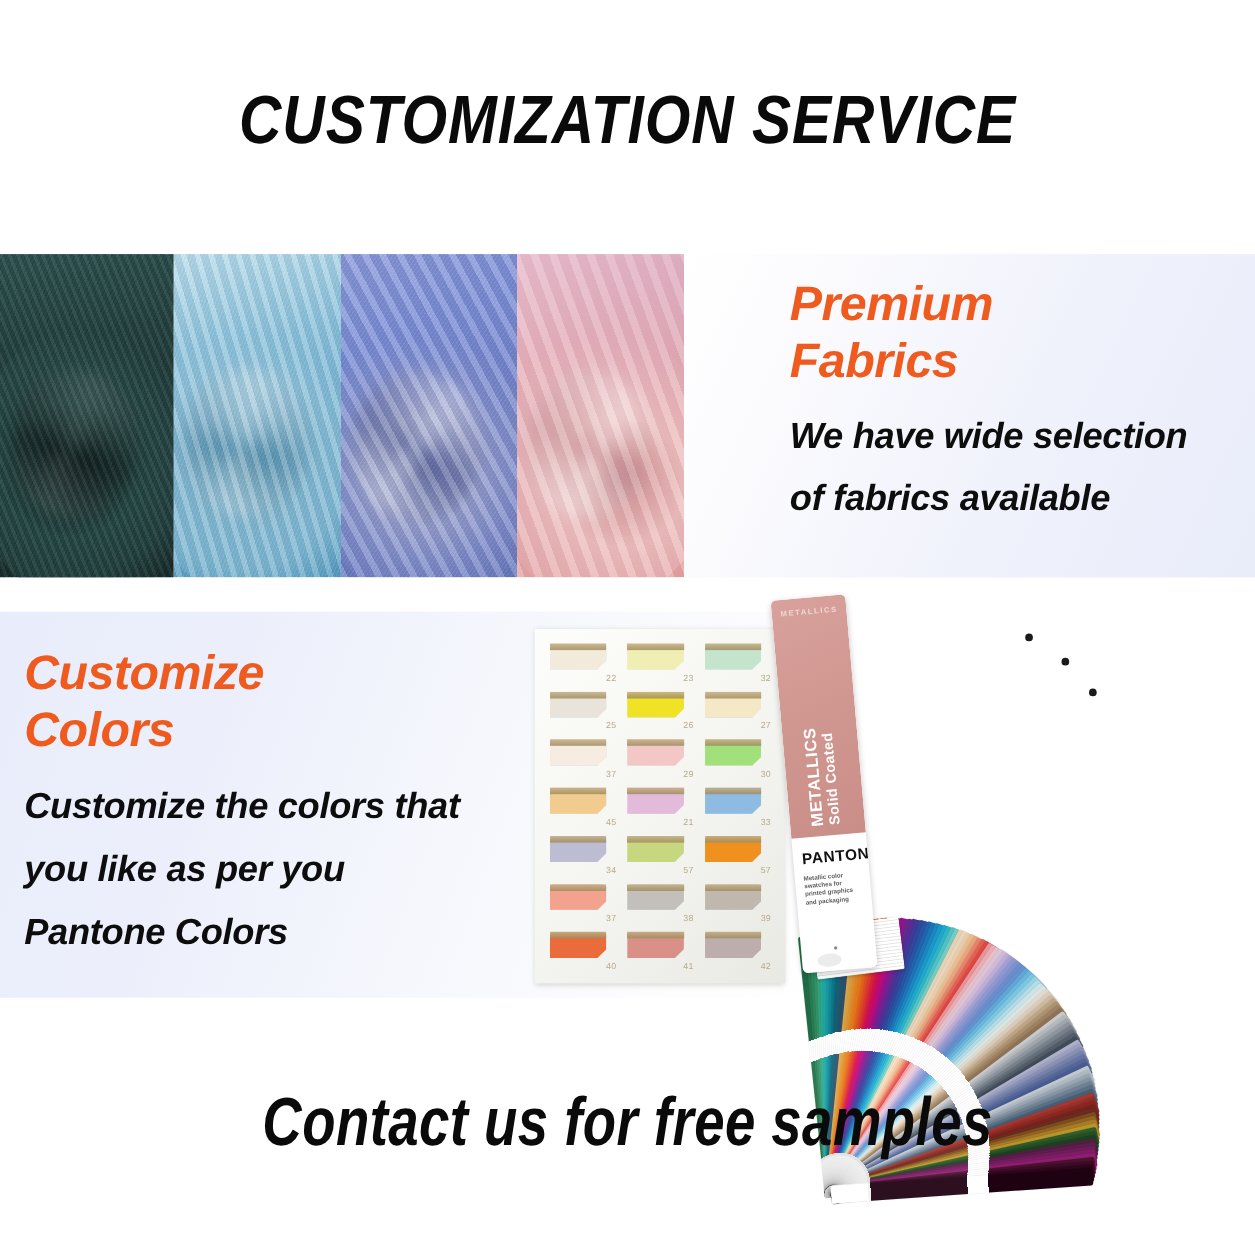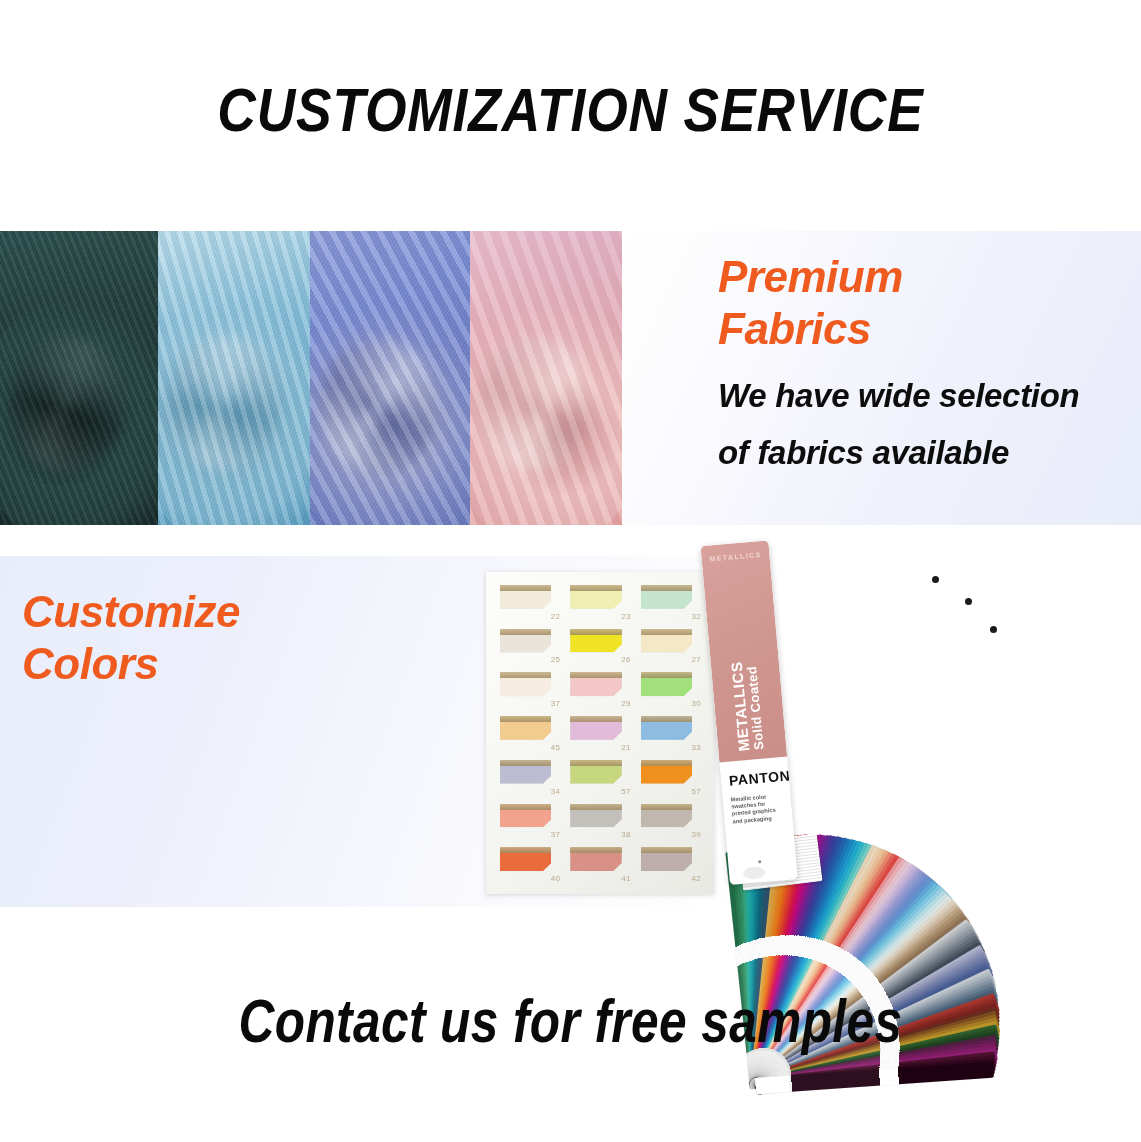--- a/index.html
+++ b/index.html
@@ -274,20 +274,25 @@
       <div>of fabrics available</div>
     </div>
   </div>
 </div>
 
 <div class="band-bottom">
   <div class="panel-text-bottom">
     <div class="h-orange cb-head">
       <div>Customize</div>
       <div>Colors</div>
+    </div>
+    <div class="p-black cb-body">
+      <div>Customize the colors that</div>
+      <div>you like as per you</div>
+      <div>Pantone Colors</div>
     </div>
   </div>
 </div>
 
 <div class="swatch-card" id="swatchCard">
     <div class="sw">
       <div class="chip" style="background: rgb(242, 235, 220);"></div>
       <div class="cap"></div>
       <div class="num">22</div>
     </div>

